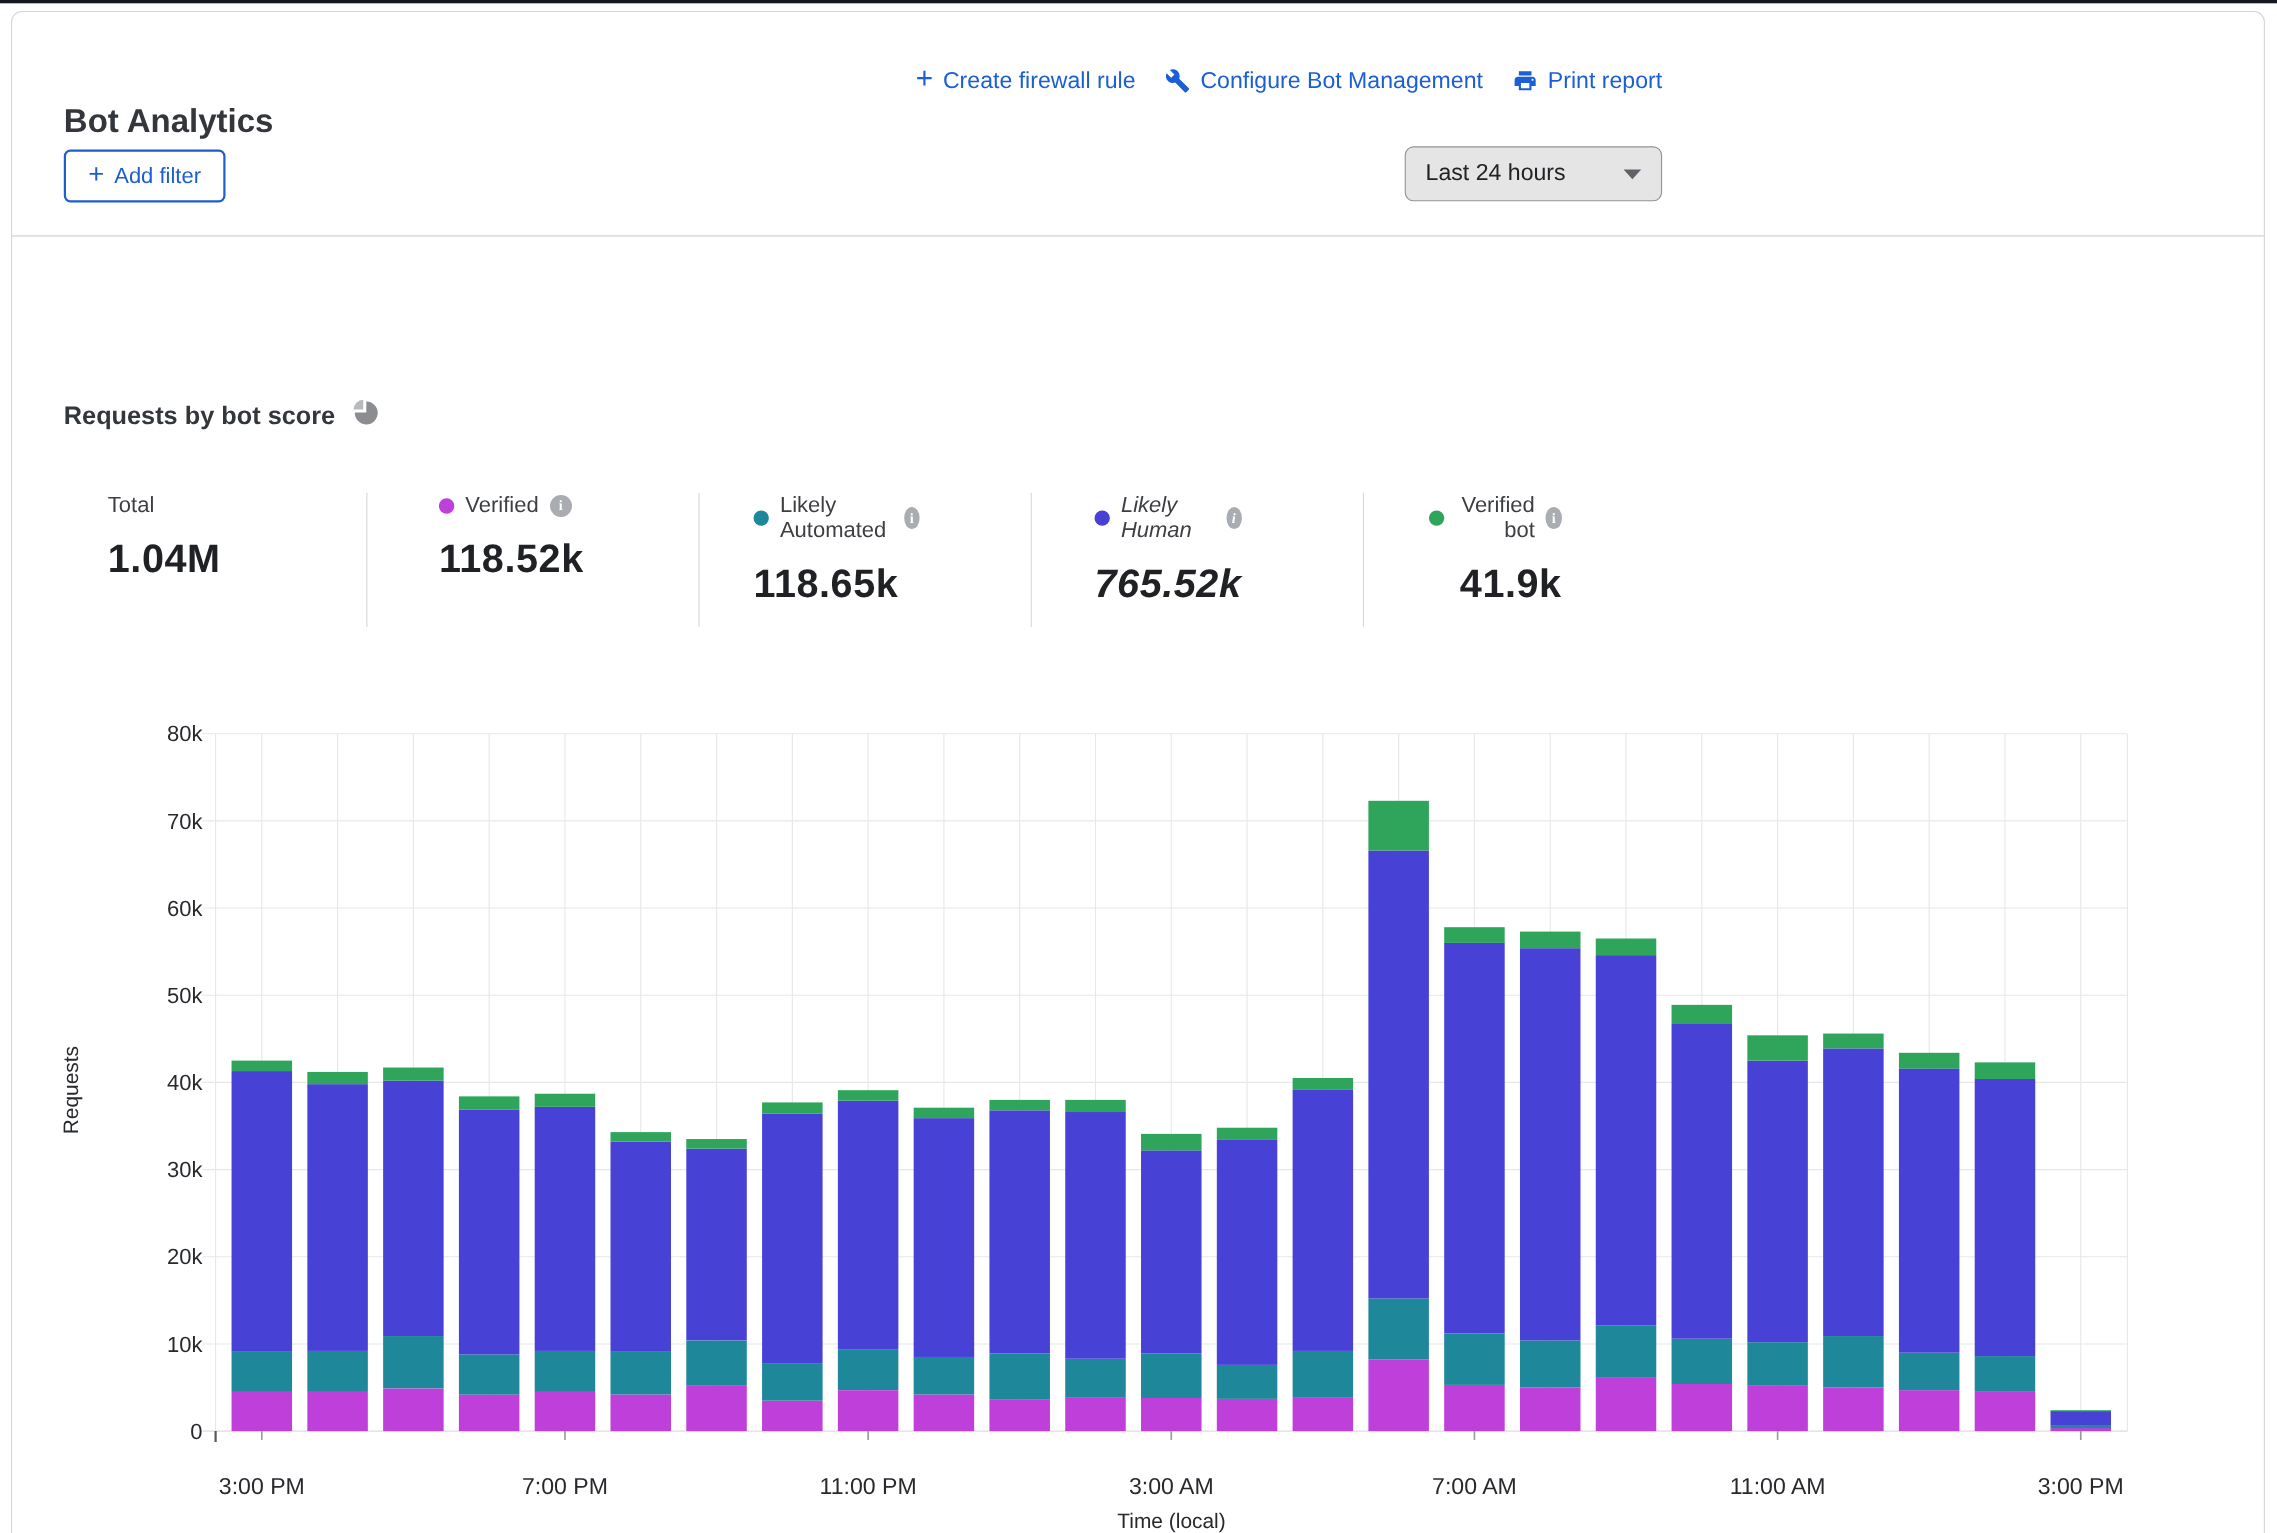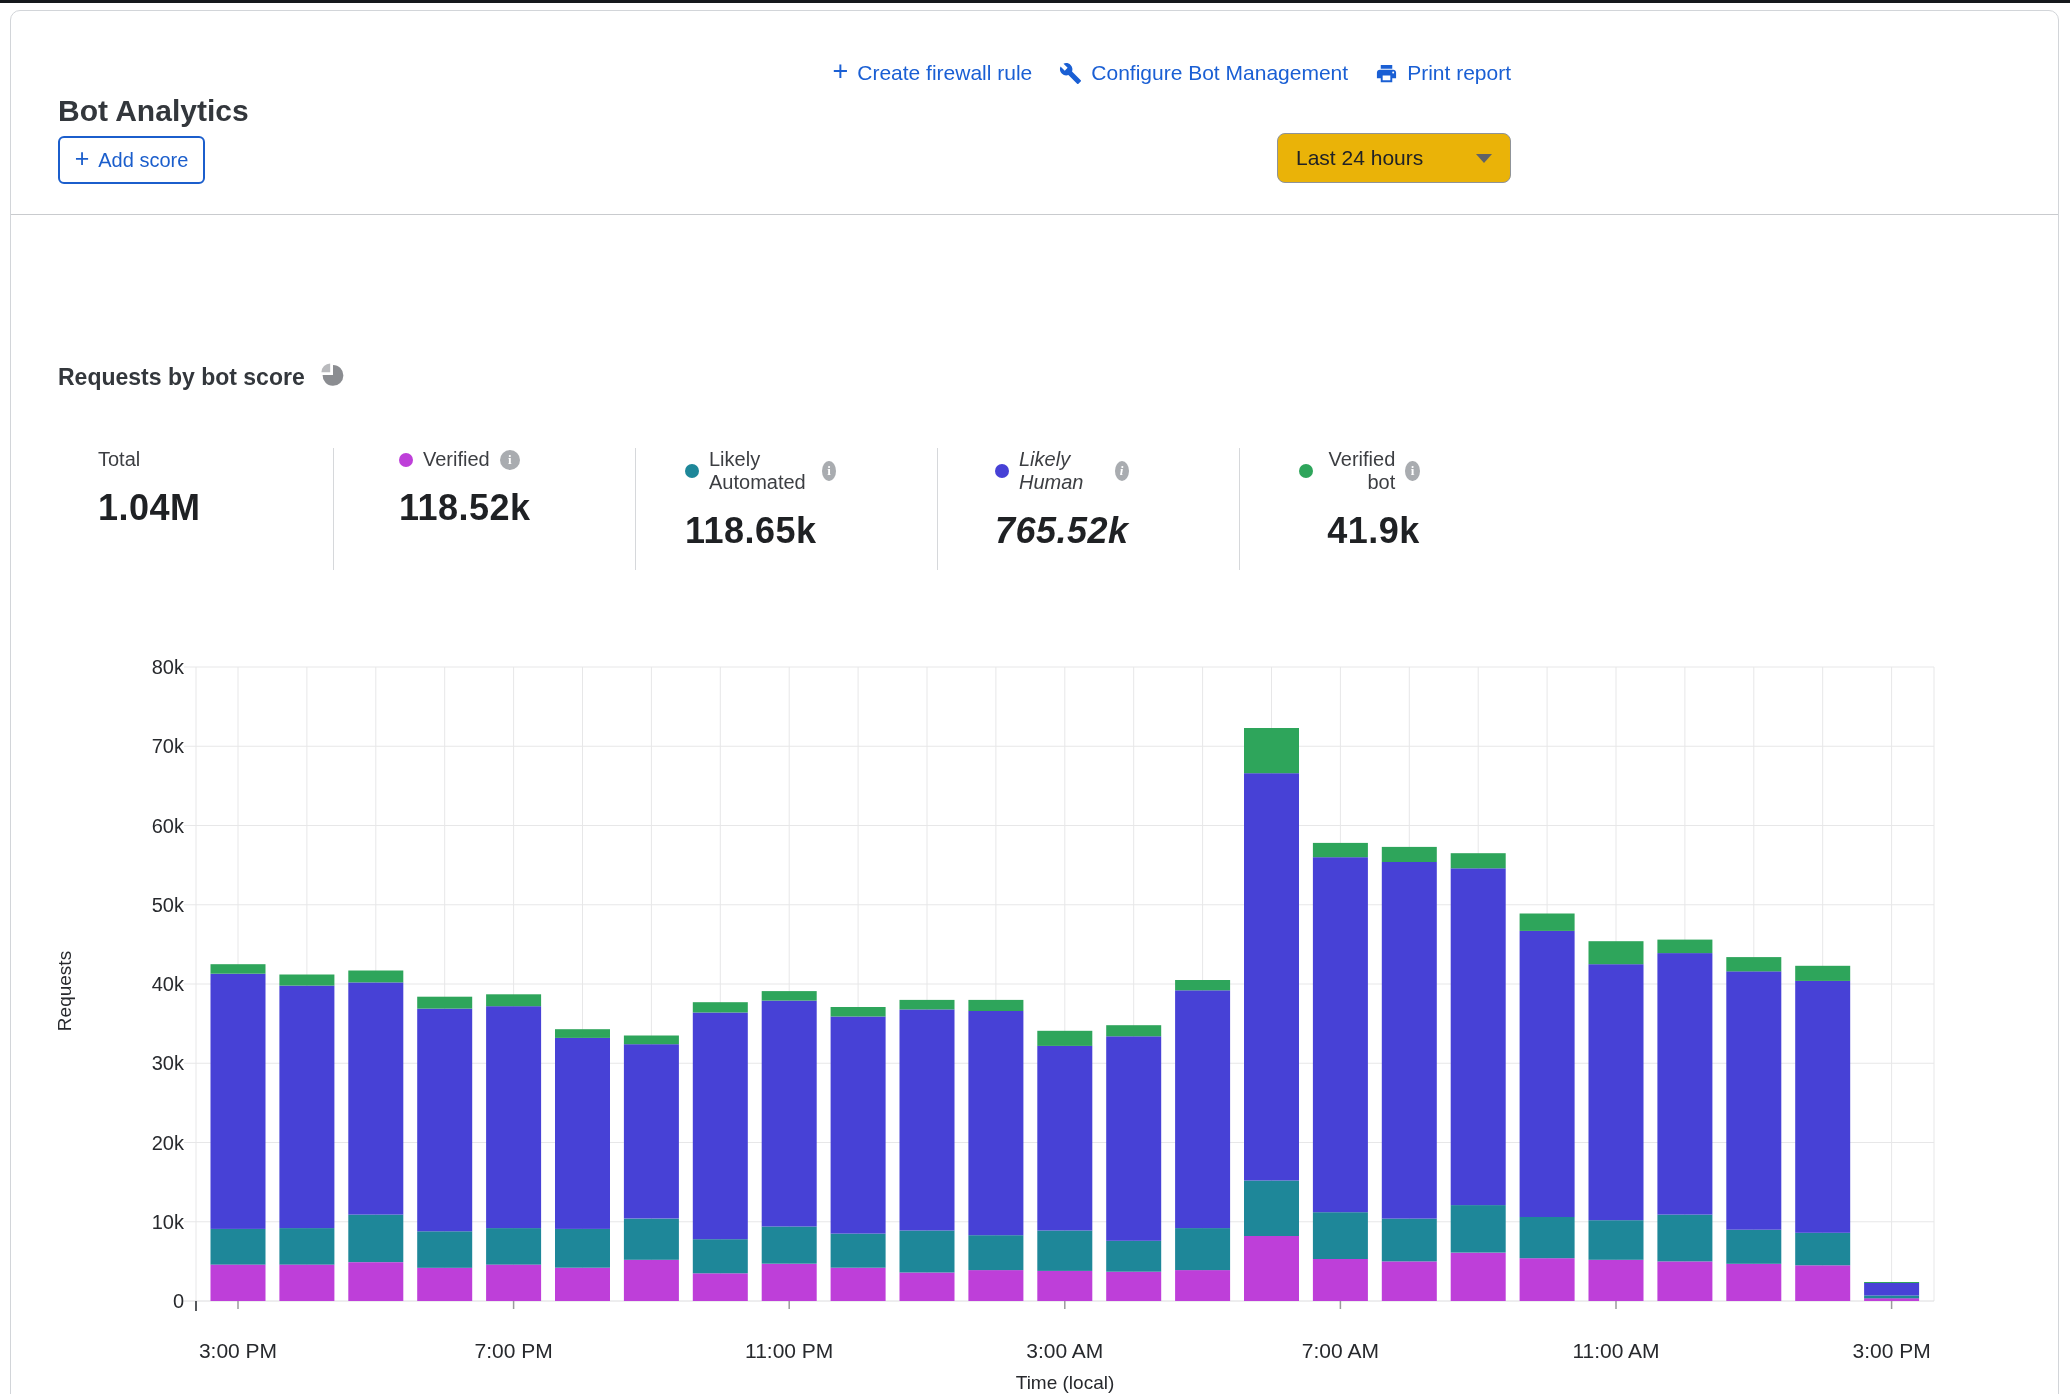--- a/index.html
+++ b/index.html
@@ -28,21 +28,21 @@
   .action-link svg{display:block;}
   .add-filter-btn{
     position:absolute;left:47px;top:125px;width:147px;height:48px;
     border:2px solid #1b5ecc;border-radius:6px;background:#fff;color:#1b5ecc;
     display:flex;align-items:center;justify-content:center;gap:9px;font-size:20px;cursor:pointer;
     box-sizing:border-box;
   }
   .add-filter-btn .plus-glyph{font-size:25px;font-weight:400;margin-top:-3px;}
   .time-range-select{
     position:absolute;left:1266px;top:122px;width:234px;height:50px;box-sizing:border-box;
-    border:1.5px solid #8f9398;border-radius:8px;background:#eab308;display:flex;align-items:center;
+    border:1.5px solid #8f9398;border-radius:8px;background:#e5e5e5;display:flex;align-items:center;
     padding:0 18px;font-size:21px;color:#202226;cursor:pointer;
   }
   .time-range-select .caret{
     margin-left:auto;width:0;height:0;border-left:8px solid transparent;border-right:8px solid transparent;
     border-top:9px solid #5f6267;
   }
   .header-divider{position:absolute;left:0;top:203px;width:100%;height:1px;background:#c9cbce;}
   
   .section-heading{
     position:absolute;left:47px;top:352px;display:flex;align-items:center;gap:15px;justify-content:flex-end;
@@ -91,21 +91,21 @@
           <svg width="23" height="23" viewBox="0 0 24 24" fill="#1a5fd4">
             <path d="M19 8H5c-1.66 0-3 1.34-3 3v6h4v4h12v-4h4v-6c0-1.66-1.34-3-3-3zm-3 11H8v-5h8v5zm3-7c-.55 0-1-.45-1-1s.45-1 1-1 1 .45 1 1-.45 1-1 1zm-1-9H6v4h12V3z"></path>
           </svg>
         </span>
         <span>Print report</span>
       </a>
     </div>
 
   <button class="add-filter-btn">
     <span class="plus-glyph">+</span>
-    <span>Add score</span>
+    <span>Add filter</span>
   </button>
 
   <div class="time-range-select">
     <span>Last 24 hours</span>
     <span class="caret"></span>
   </div>
 
   <div class="header-divider"></div>
 
   <div class="section-heading">

